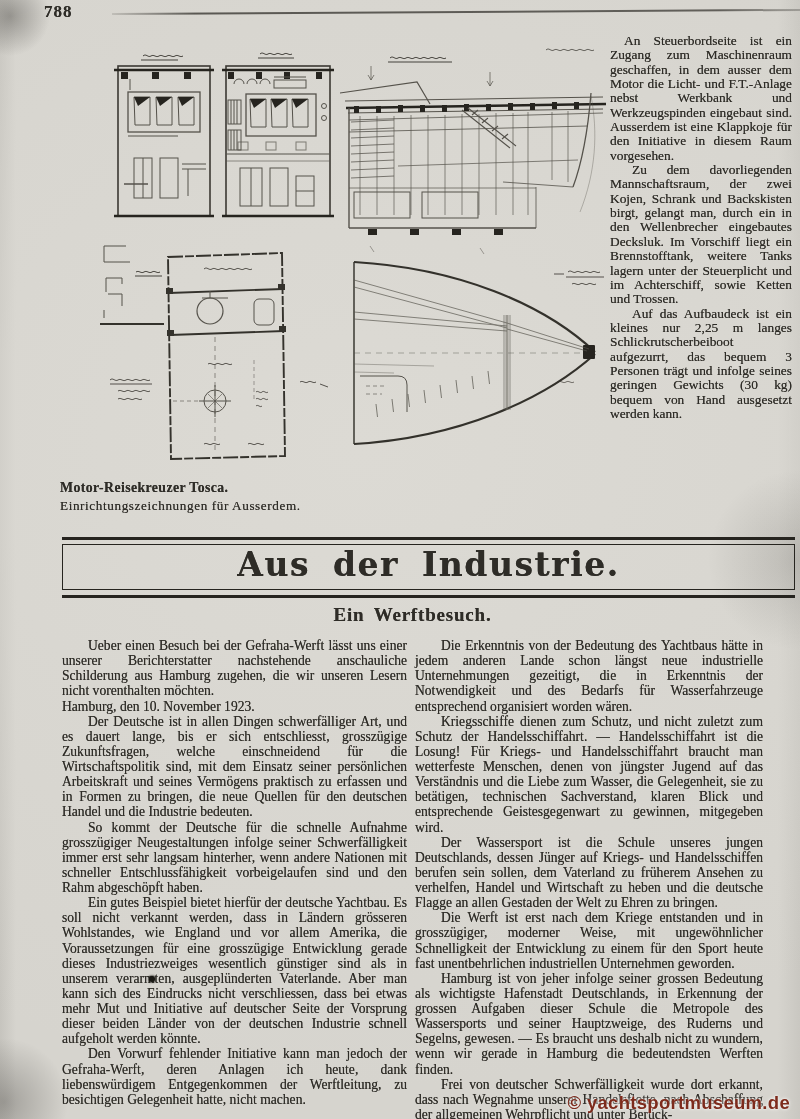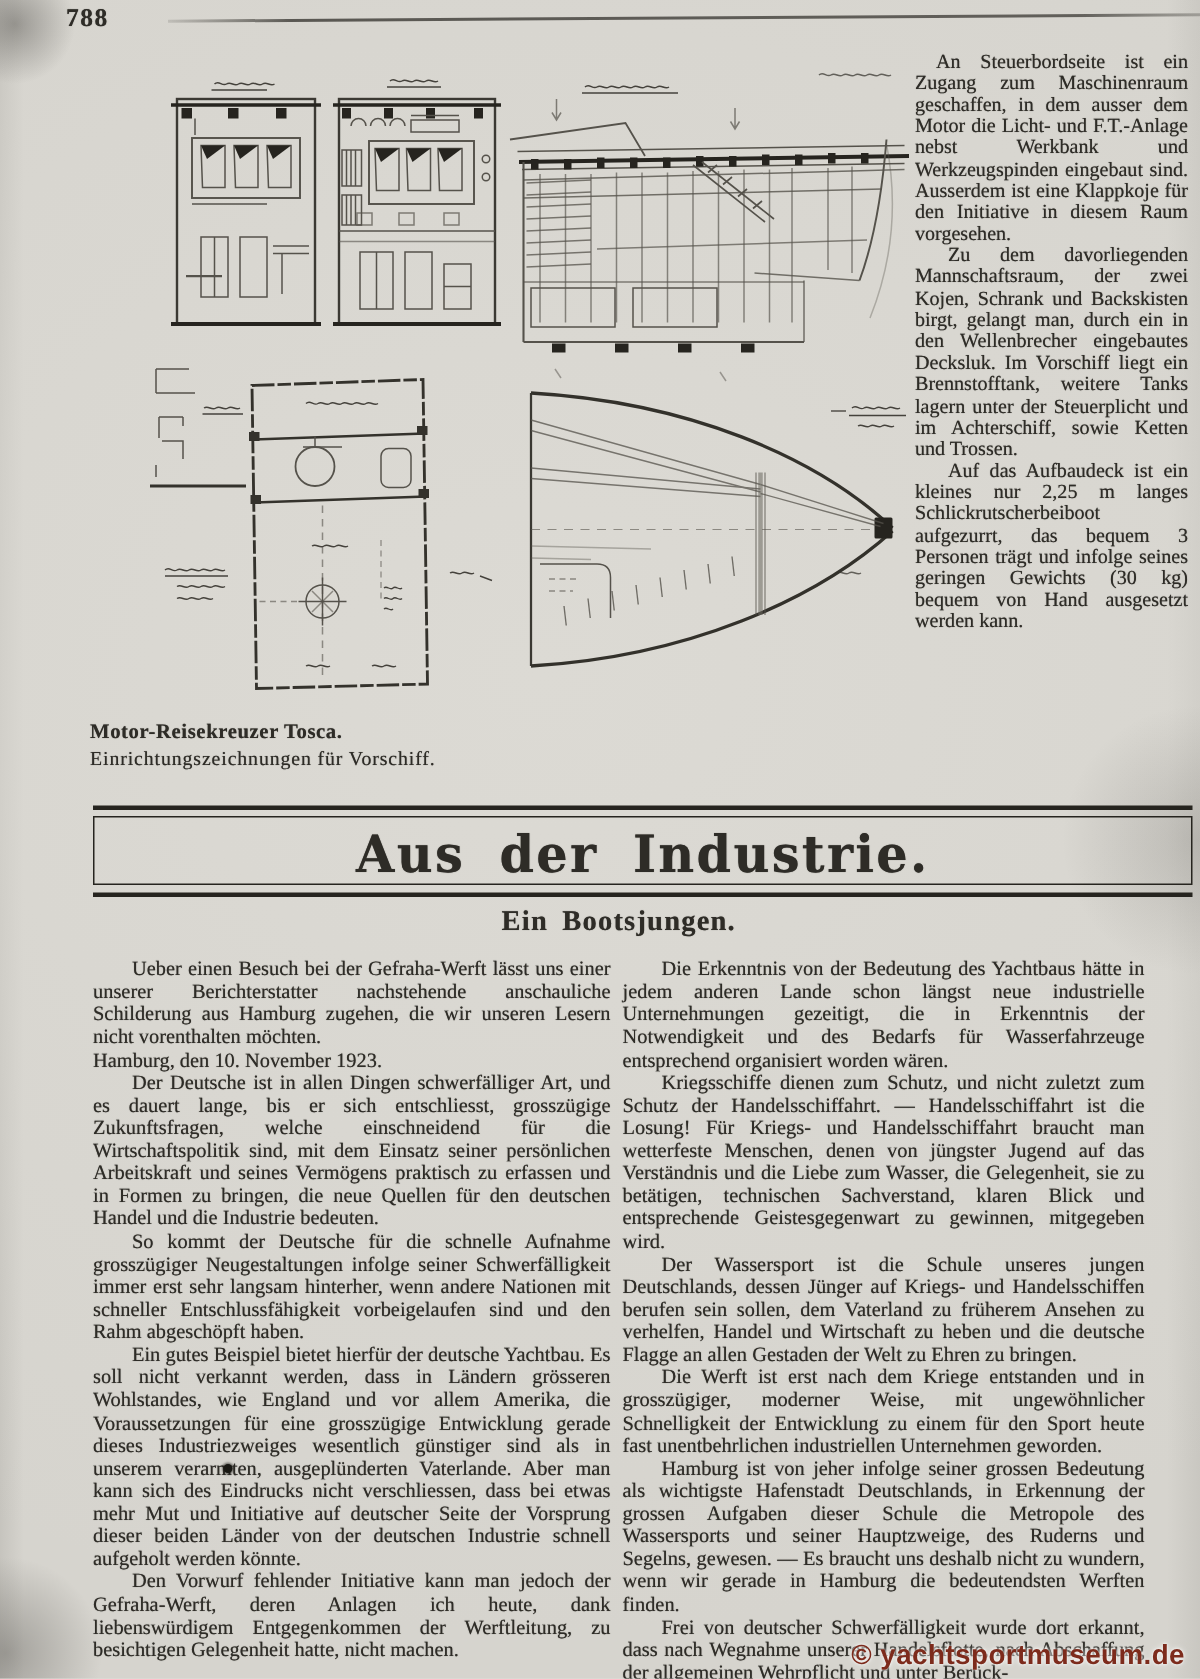--- a/index.html
+++ b/index.html
@@ -42,21 +42,21 @@
   .fig-caption .cap-sub{font-size:13.2px;letter-spacing:.6px;margin:2px 0 0 0;}
   .section-box{
     position:absolute;left:62px;top:537px;width:733px;
     border-top:3.5px solid #26241f;
     border-bottom:3.5px solid #26241f;
     padding:4px 0 5px 0;
   }
   .section-box-inner{
     border:1.9px solid #26241f;
     height:44px;
-    display:flex;align-items:flex-end;justify-content:center;
+    display:flex;align-items:flex-start;justify-content:center;
   }
   .section-title{
     font-family:"DejaVu Serif", serif;
     font-size:33px;font-weight:bold;letter-spacing:1.5px;word-spacing:10px;
     transform:scaleY(1.04);
   }
   .article-title{
     position:absolute;left:62px;top:604px;width:701px;text-align:center;
     font-size:19px;font-weight:bold;letter-spacing:.8px;word-spacing:4px;
   }
@@ -320,30 +320,30 @@
   </svg>
 
   <div class="sidebar ink">
     <p class="first">An Steuerbordseite ist ein Zugang zum Maschinenraum geschaffen, in dem ausser dem Motor die Licht- und F.T.-Anlage nebst Werkbank und Werkzeugspinden eingebaut sind. Ausserdem ist eine Klappkoje für den Initiative in diesem Raum vorgesehen.</p>
     <p>Zu dem davorliegenden Mannschaftsraum, der zwei Kojen, Schrank und Backskisten birgt, gelangt man, durch ein in den Wellenbrecher eingebautes Decksluk. Im Vorschiff liegt ein Brennstofftank, weitere Tanks lagern unter der Steuerplicht und im Achterschiff, sowie Ketten und Trossen.</p>
     <p>Auf das Aufbaudeck ist ein kleines nur 2,25 m langes Schlickrutscherbeiboot aufgezurrt, das bequem 3 Personen trägt und infolge seines geringen Gewichts (30 kg) bequem von Hand ausgesetzt werden kann.</p>
   </div>
 
   <div class="fig-caption ink">
     <p class="cap-title">Motor-Reisekreuzer Tosca.</p>
-    <p class="cap-sub">Einrichtungszeichnungen für Vorschiff.</p>
+    <p class="cap-sub">Einrichtungszeichnungen für Ausserdem.</p>
   </div>
 
   <div class="section-box">
     <div class="section-box-inner">
       <span class="section-title ink">Aus der Industrie.</span>
     </div>
   </div>
 
-  <div class="article-title ink">Ein Bootsjungen.</div>
+  <div class="article-title ink">Ein Werftbesuch.</div>
 
   <div class="columns ink">
     <div class="col-left">
       <p>Ueber einen Besuch bei der Gefraha-Werft lässt uns einer unserer Berichterstatter nachstehende anschauliche Schilderung aus Hamburg zugehen, die wir unseren Lesern nicht vorenthalten möchten.</p>
       <p class="dateline">Hamburg, den 10. November 1923.</p>
       <p>Der Deutsche ist in allen Dingen schwerfälliger Art, und es dauert lange, bis er sich entschliesst, grosszügige Zukunftsfragen, welche einschneidend für die Wirtschaftspolitik sind, mit dem Einsatz seiner persönlichen Arbeitskraft und seines Vermögens praktisch zu erfassen und in Formen zu bringen, die neue Quellen für den deutschen Handel und die Industrie bedeuten.</p>
       <p>So kommt der Deutsche für die schnelle Aufnahme grosszügiger Neugestaltungen infolge seiner Schwerfälligkeit immer erst sehr langsam hinterher, wenn andere Nationen mit schneller Entschlussfähigkeit vorbeigelaufen sind und den Rahm abgeschöpft haben.</p>
       <p>Ein gutes Beispiel bietet hierfür der deutsche Yachtbau. Es soll nicht verkannt werden, dass in Ländern grösseren Wohlstandes, wie England und vor allem Amerika, die Voraussetzungen für eine grosszügige Entwicklung gerade dieses Industriezweiges wesentlich günstiger sind als in unserem verarmten, ausgeplünderten Vaterlande. Aber man kann sich des Eindrucks nicht verschliessen, dass bei etwas mehr Mut und Initiative auf deutscher Seite der Vorsprung dieser beiden Länder von der deutschen Industrie schnell aufgeholt werden könnte.</p>
       <p>Den Vorwurf fehlender Initiative kann man jedoch der Gefraha-Werft, deren Anlagen ich heute, dank liebenswürdigem Entgegenkommen der Werftleitung, zu besichtigen Gelegenheit hatte, nicht machen.</p>
     </div>

